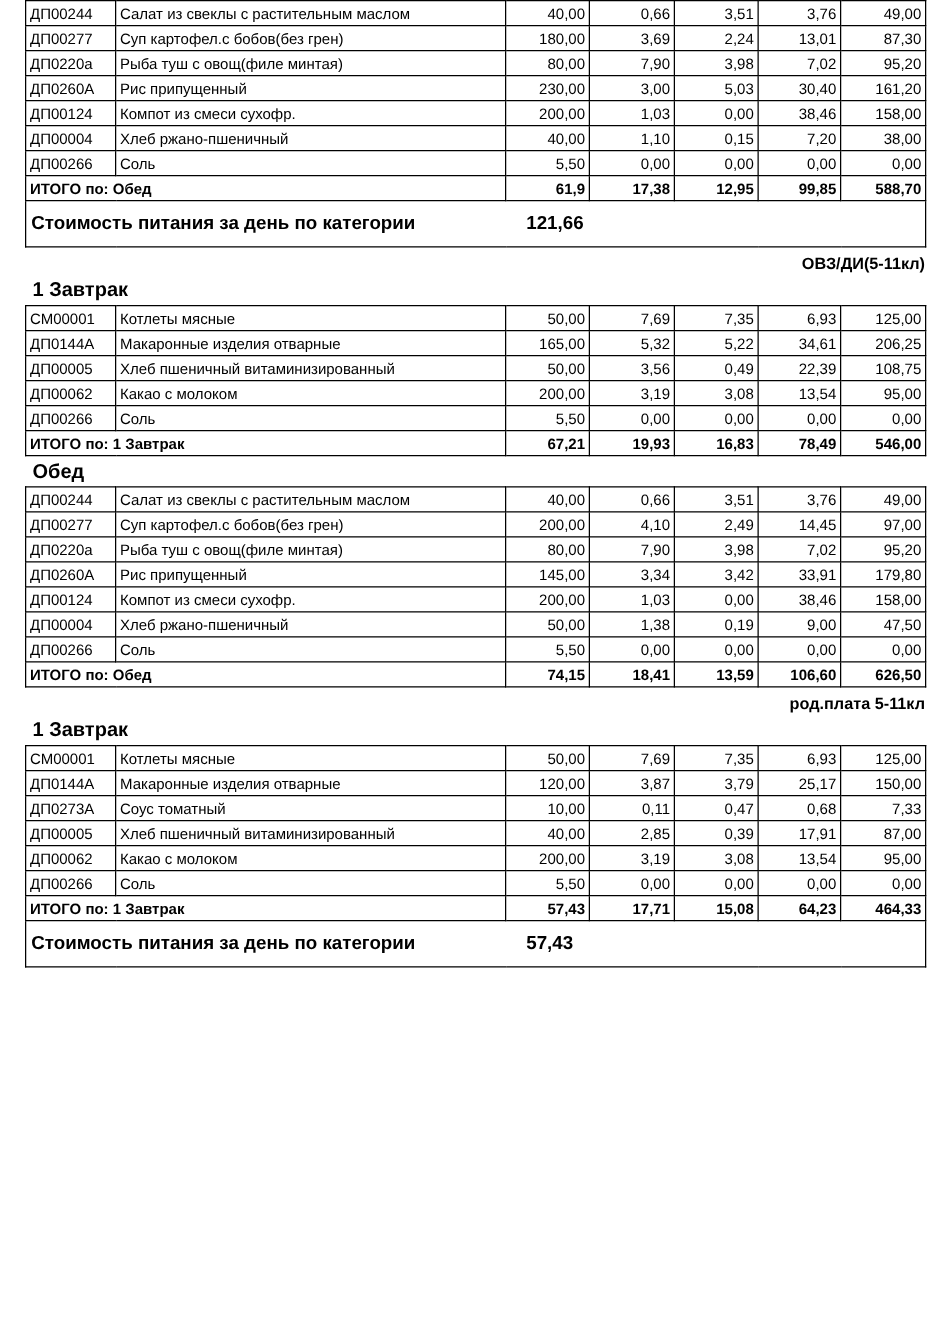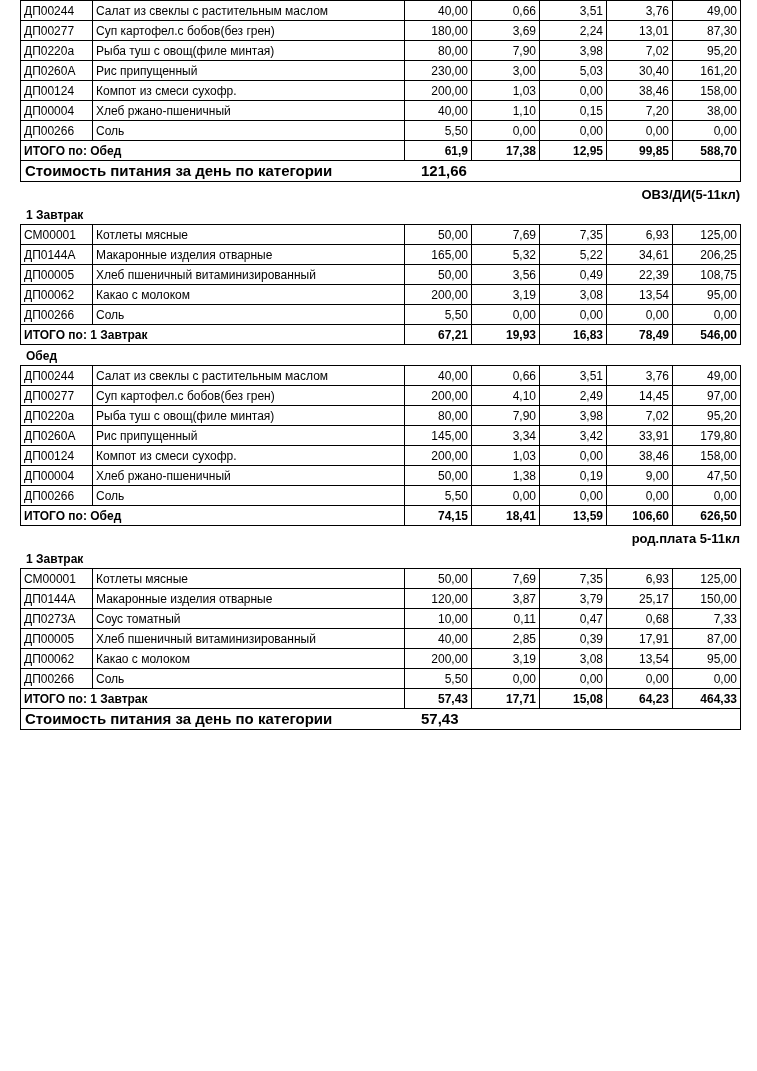--- a/index.html
+++ b/index.html
@@ -26,36 +26,36 @@
     white-space: nowrap;
     overflow: hidden;
     vertical-align: middle;
   }
   td.num { text-align: right; }
   td.code, td.name, td.total-label { text-align: left; }
   tr.total-row td { font-weight: bold; }
   tr.day-total td {
     font-weight: bold;
     font-size: 15px;
-    height: 21px;
+    height: 37px;
     padding-left: 4px;
   }
   .day-label { display: inline-block; width: 396px; }
   .day-value { display: inline-block; }
   .cat-header {
     width: 720px;
     margin-left: 20px;
     text-align: right;
     font-weight: bold;
     font-size: 13px;
     padding: 5px 0 2px 0;
   }
   .meal-title {
     font-weight: bold;
-    font-size: 12px;
+    font-size: 16px;
     margin: 4px 0 2px 26px;
   }
   .footer {
     margin: 48px 0 0 38px;
     font-size: 13px;
   }
   .sig-line {
     display: inline-block;
     width: 76px;
     height: 13px;

